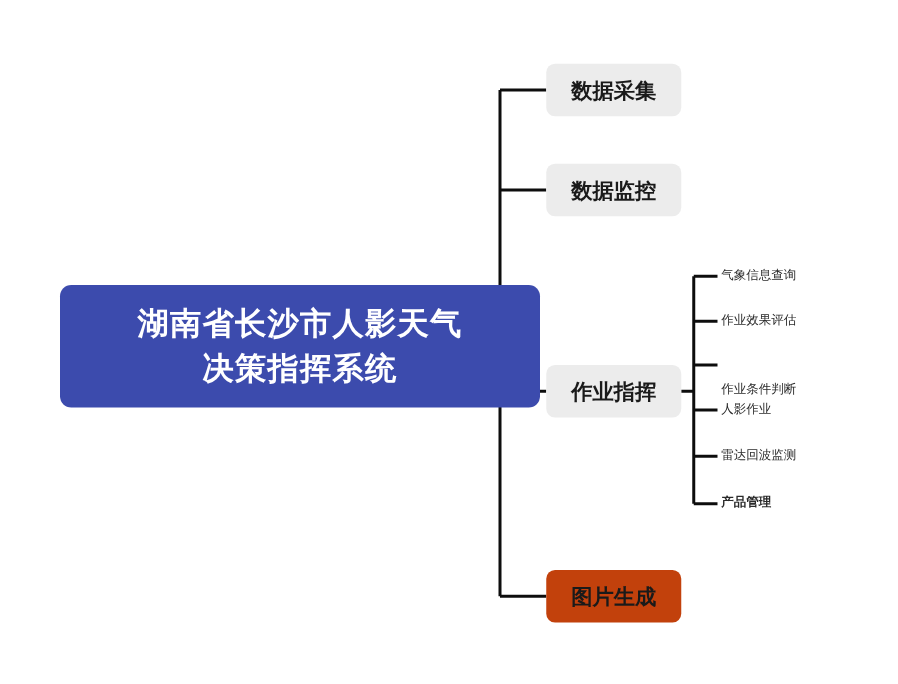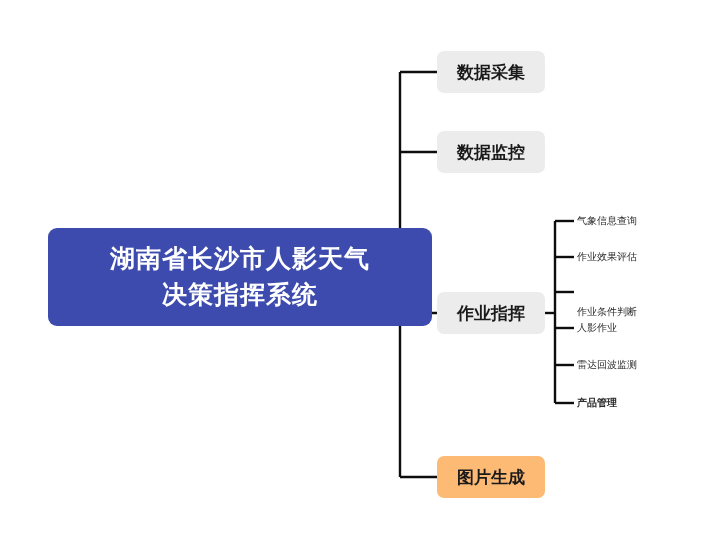--- a/index.html
+++ b/index.html
@@ -122,21 +122,21 @@
 
   <div class="node branch-node" id="branch-0" style="background: rgb(236, 236, 236); color: rgb(26, 26, 26);">
     <span>数据采集</span>
   </div>
   <div class="node branch-node" id="branch-1" style="background: rgb(236, 236, 236); color: rgb(26, 26, 26);">
     <span>数据监控</span>
   </div>
   <div class="node branch-node" id="branch-2" style="background: rgb(236, 236, 236); color: rgb(26, 26, 26);">
     <span>作业指挥</span>
   </div>
-  <div class="node branch-node" id="branch-3" style="background: #fdba74; color: rgb(26, 26, 26);">
+  <div class="node branch-node" id="branch-3" style="background: #c2410c; color: rgb(26, 26, 26);">
     <span>图片生成</span>
   </div>
 
   <div class="leaf-label" id="leaf-0">气象信息查询</div>
   <div class="leaf-label" id="leaf-1">作业效果评估</div>
   <div class="leaf-label" id="leaf-2">作业条件判断</div>
   <div class="leaf-label" id="leaf-3">人影作业</div>
   <div class="leaf-label" id="leaf-4">雷达回波监测</div>
   <div class="leaf-label" id="leaf-5">产品管理</div>
 

